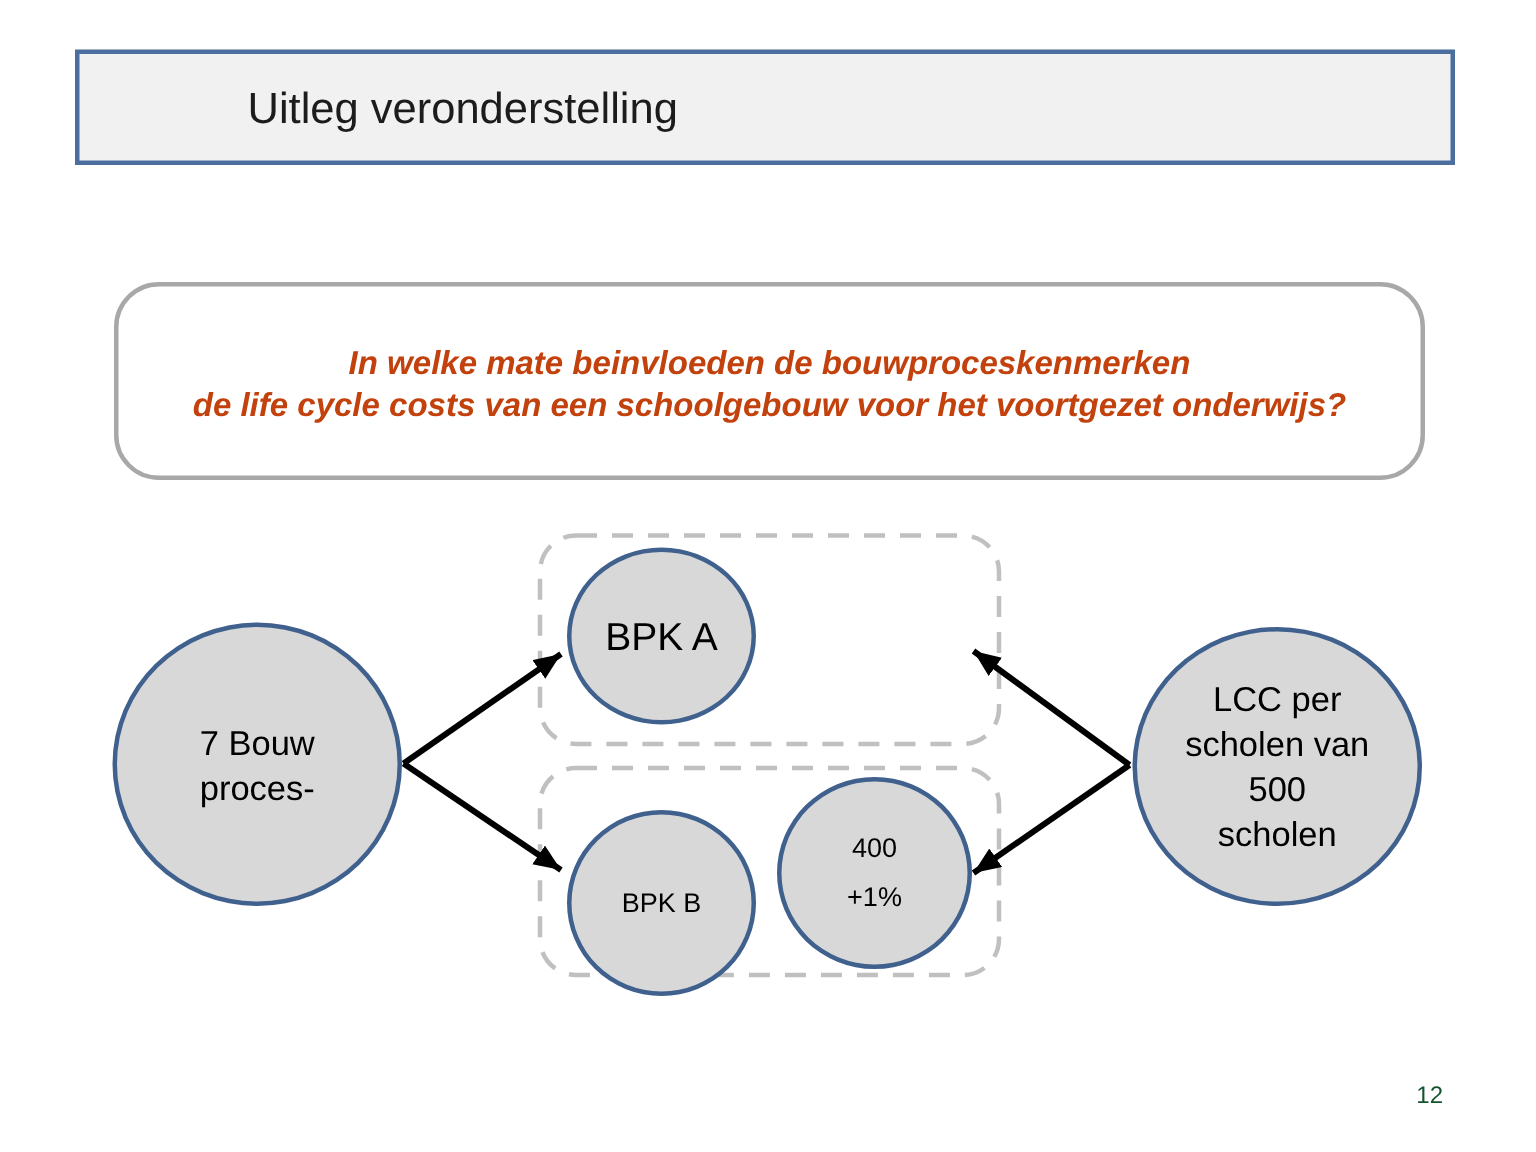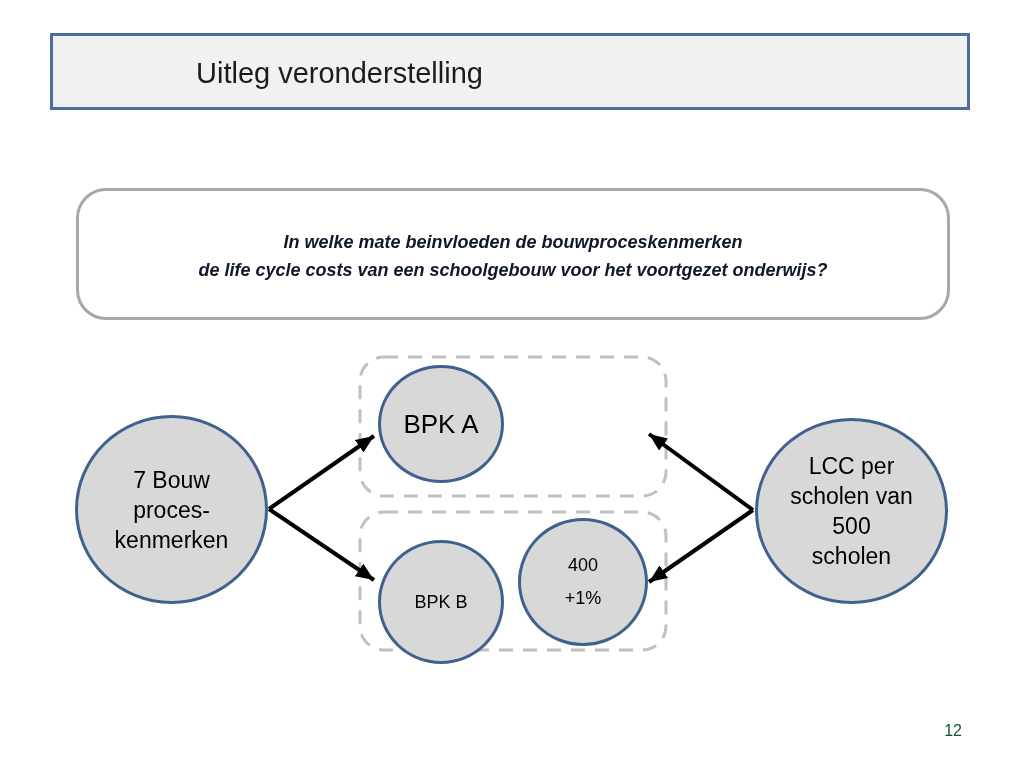--- a/index.html
+++ b/index.html
@@ -19,42 +19,41 @@
     background: #f1f1f1;
     border: 3px solid #4b6e9e;
     display: flex;
     align-items: center;
   }
   .title-box .title-text {
     padding-left: 112px;
     padding-top: 4px;
     font-size: 29px;
     color: #1c1c1c;
-    margin-left: 31px;
   }
   .question-box {
     position: absolute;
     left: 76px; top: 188px;
     width: 874px; height: 132px;
     box-sizing: border-box;
     background: #ffffff;
     border: 3px solid #a8a8a8;
     border-radius: 30px;
     display: flex;
     flex-direction: column;
     justify-content: center;
     align-items: center;
     padding-top: 4px;
   }
   .q-line {
     font-style: italic;
     font-weight: bold;
-    font-size: 18px;
+    font-size: 22px;
     line-height: 28px;
-    color: #0f172a;
+    color: #c2410c;
     white-space: nowrap;
   }
   .diagram-svg {
     position: absolute;
     left: 0; top: 0;
     width: 1024px; height: 768px;
   }
   .node {
     position: absolute;
     box-sizing: border-box;
@@ -105,21 +104,20 @@
     <rect x="360" y="512" width="306" height="138" rx="24" fill="none" stroke="#c0c0c0" stroke-width="3" stroke-dasharray="14 10"></rect>
     <line x1="269" y1="509" x2="374" y2="436" stroke="#000000" stroke-width="4" marker-end="url(#ah)"></line>
     <line x1="269" y1="509" x2="374" y2="580" stroke="#000000" stroke-width="4" marker-end="url(#ah)"></line>
     <line x1="753" y1="510" x2="649" y2="434" stroke="#000000" stroke-width="4" marker-end="url(#ah)"></line>
     <line x1="753" y1="510" x2="649" y2="582" stroke="#000000" stroke-width="4" marker-end="url(#ah)"></line>
   </svg>
 
   <div class="node node-left">
     <div>7 Bouw</div>
     <div>proces-</div>
-    <div>kenmerken</div>
   </div>
 
   <div class="node node-bpk-a">
     <div>BPK A</div>
   </div>
 
 
   <div class="node node-bpk-b">
     <div>BPK B</div>
   </div>

